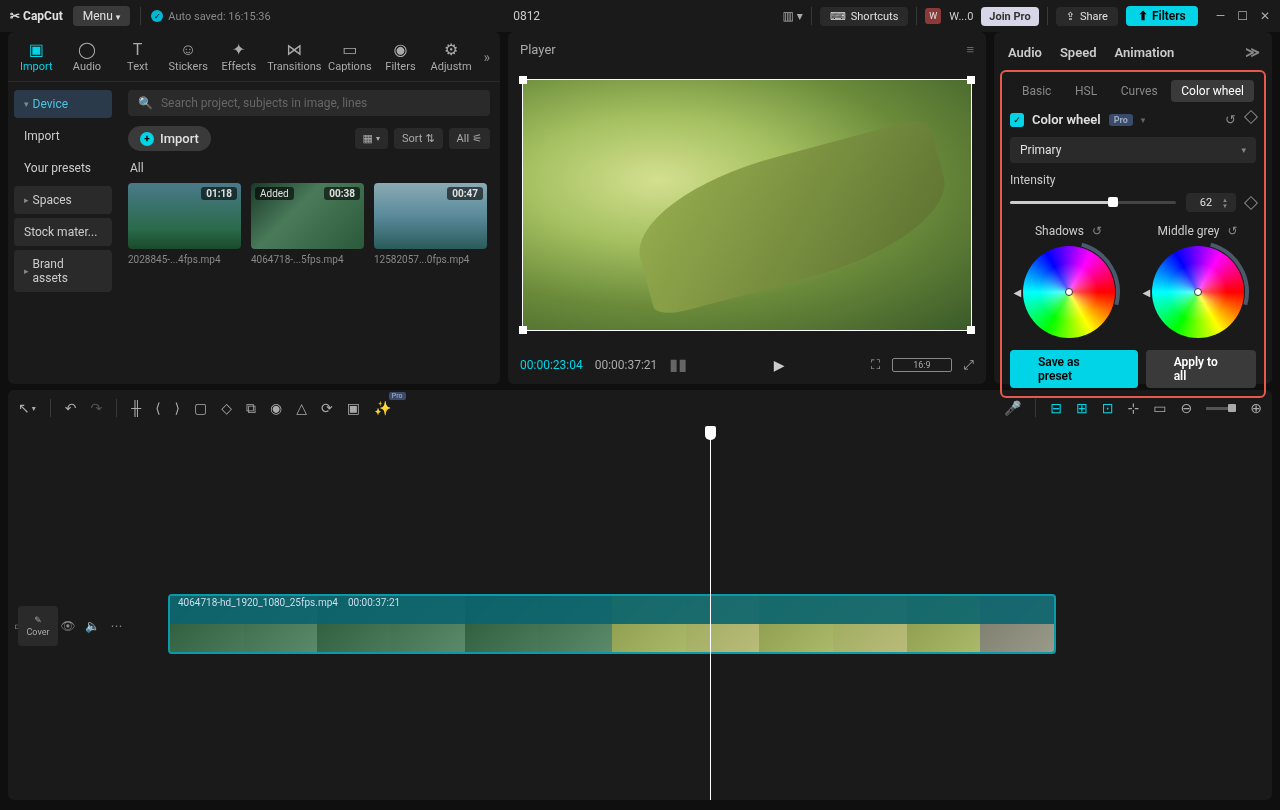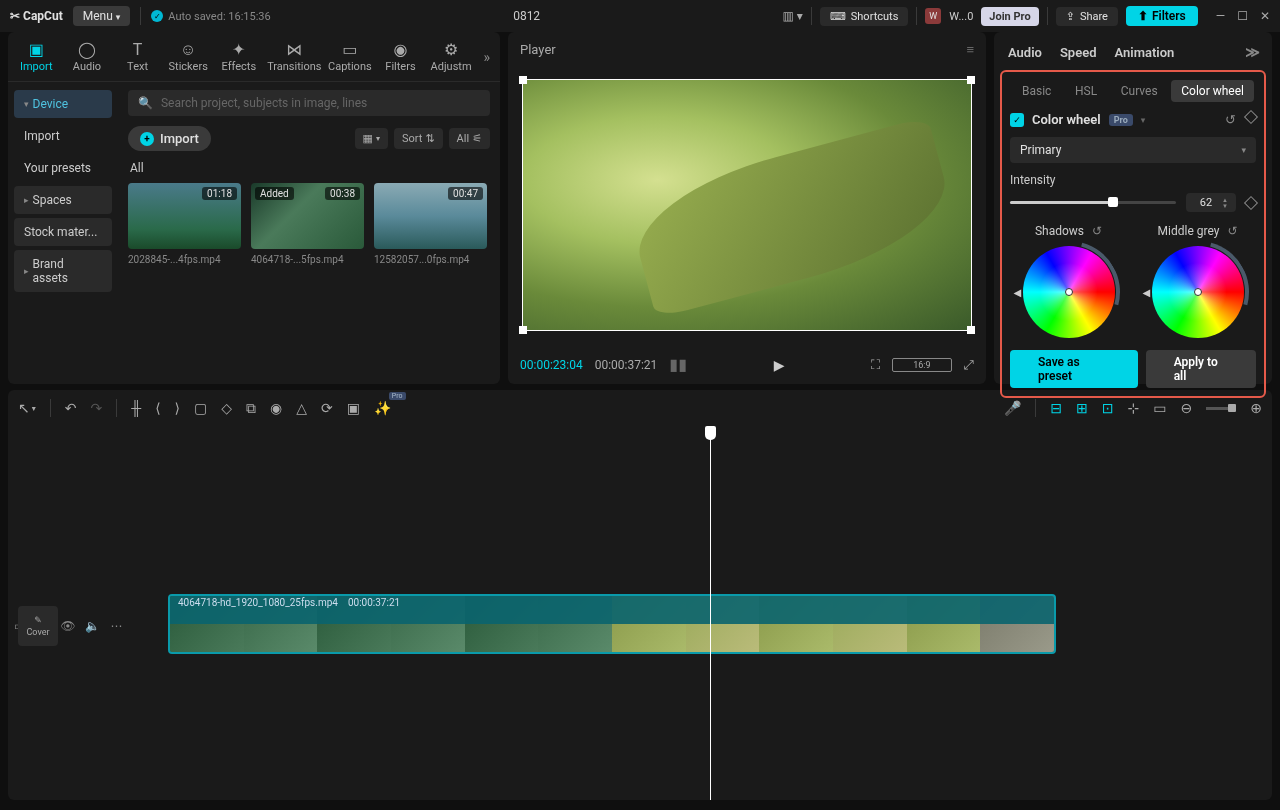--- a/index.html
+++ b/index.html
@@ -42,21 +42,21 @@
 .import-btn { background: #3a3a3a; padding: 5px 12px; border-radius: 14px; font-size: 13px; display: flex; align-items: center; gap: 6px; cursor: pointer; font-weight: 500; }
 .import-plus { width: 14px; height: 14px; background: #00d4e6; border-radius: 50%; color: #000; display: flex; align-items: center; justify-content: center; font-size: 10px; font-weight: bold; }
 .import-row-right { margin-left: auto; display: flex; gap: 6px; align-items: center; font-size: 11px; color: #aaa; }
 .view-ctrl { background: #2a2a2a; padding: 4px 8px; border-radius: 4px; display: flex; align-items: center; gap: 3px; cursor: pointer; }
 
 .all-label { font-size: 12px; color: #ccc; margin: 10px 0 8px 2px; }
 .thumbs { display: flex; gap: 10px; }
 .thumb { width: 113px; display: flex; flex-direction: column; gap: 5px; }
 .thumb-img { width: 113px; height: 66px; border-radius: 4px; position: relative; overflow: hidden; }
 .thumb-added { position: absolute; top: 4px; left: 4px; background: rgba(0,0,0,0.6); padding: 1px 5px; font-size: 10px; border-radius: 3px; }
-.thumb-time { position: absolute; top: 4px; right: 4px; background: rgba(0,0,0,0.6); padding: 1px 5px; font-size: 10px; border-radius: 3px; }
+.thumb-time { position: absolute; top: 4px; right: 4px; background: rgba(0,0,0,0.6); padding: 1px 5px; font-size: 10px; border-radius: 3px; font-weight: bold; }
 .thumb-name { font-size: 10px; color: #888; white-space: nowrap; overflow: hidden; text-overflow: ellipsis; }
 .thumb1 { background: linear-gradient(180deg, #4a7a8a 0%, #2a6a4a 70%, #1a4a2a 100%); }
 .thumb2 { background: linear-gradient(135deg, #1a3a2a 0%, #4a7a5a 40%, #2a5a3a 100%); }
 .thumb3 { background: linear-gradient(180deg, #8aaab4 0%, #5a8a9a 50%, #2a5a5a 100%); }
 
 
 .player-panel { flex: 1; background: #1a1a1a; border-radius: 6px; display: flex; flex-direction: column; padding: 10px; }
 .player-header { display: flex; align-items: center; font-size: 13px; color: #aaa; padding: 0 2px 8px 2px; }
 .player-menu { margin-left: auto; color: #666; }
 .player-view { flex: 1; position: relative; display: flex; align-items: center; justify-content: center; }

